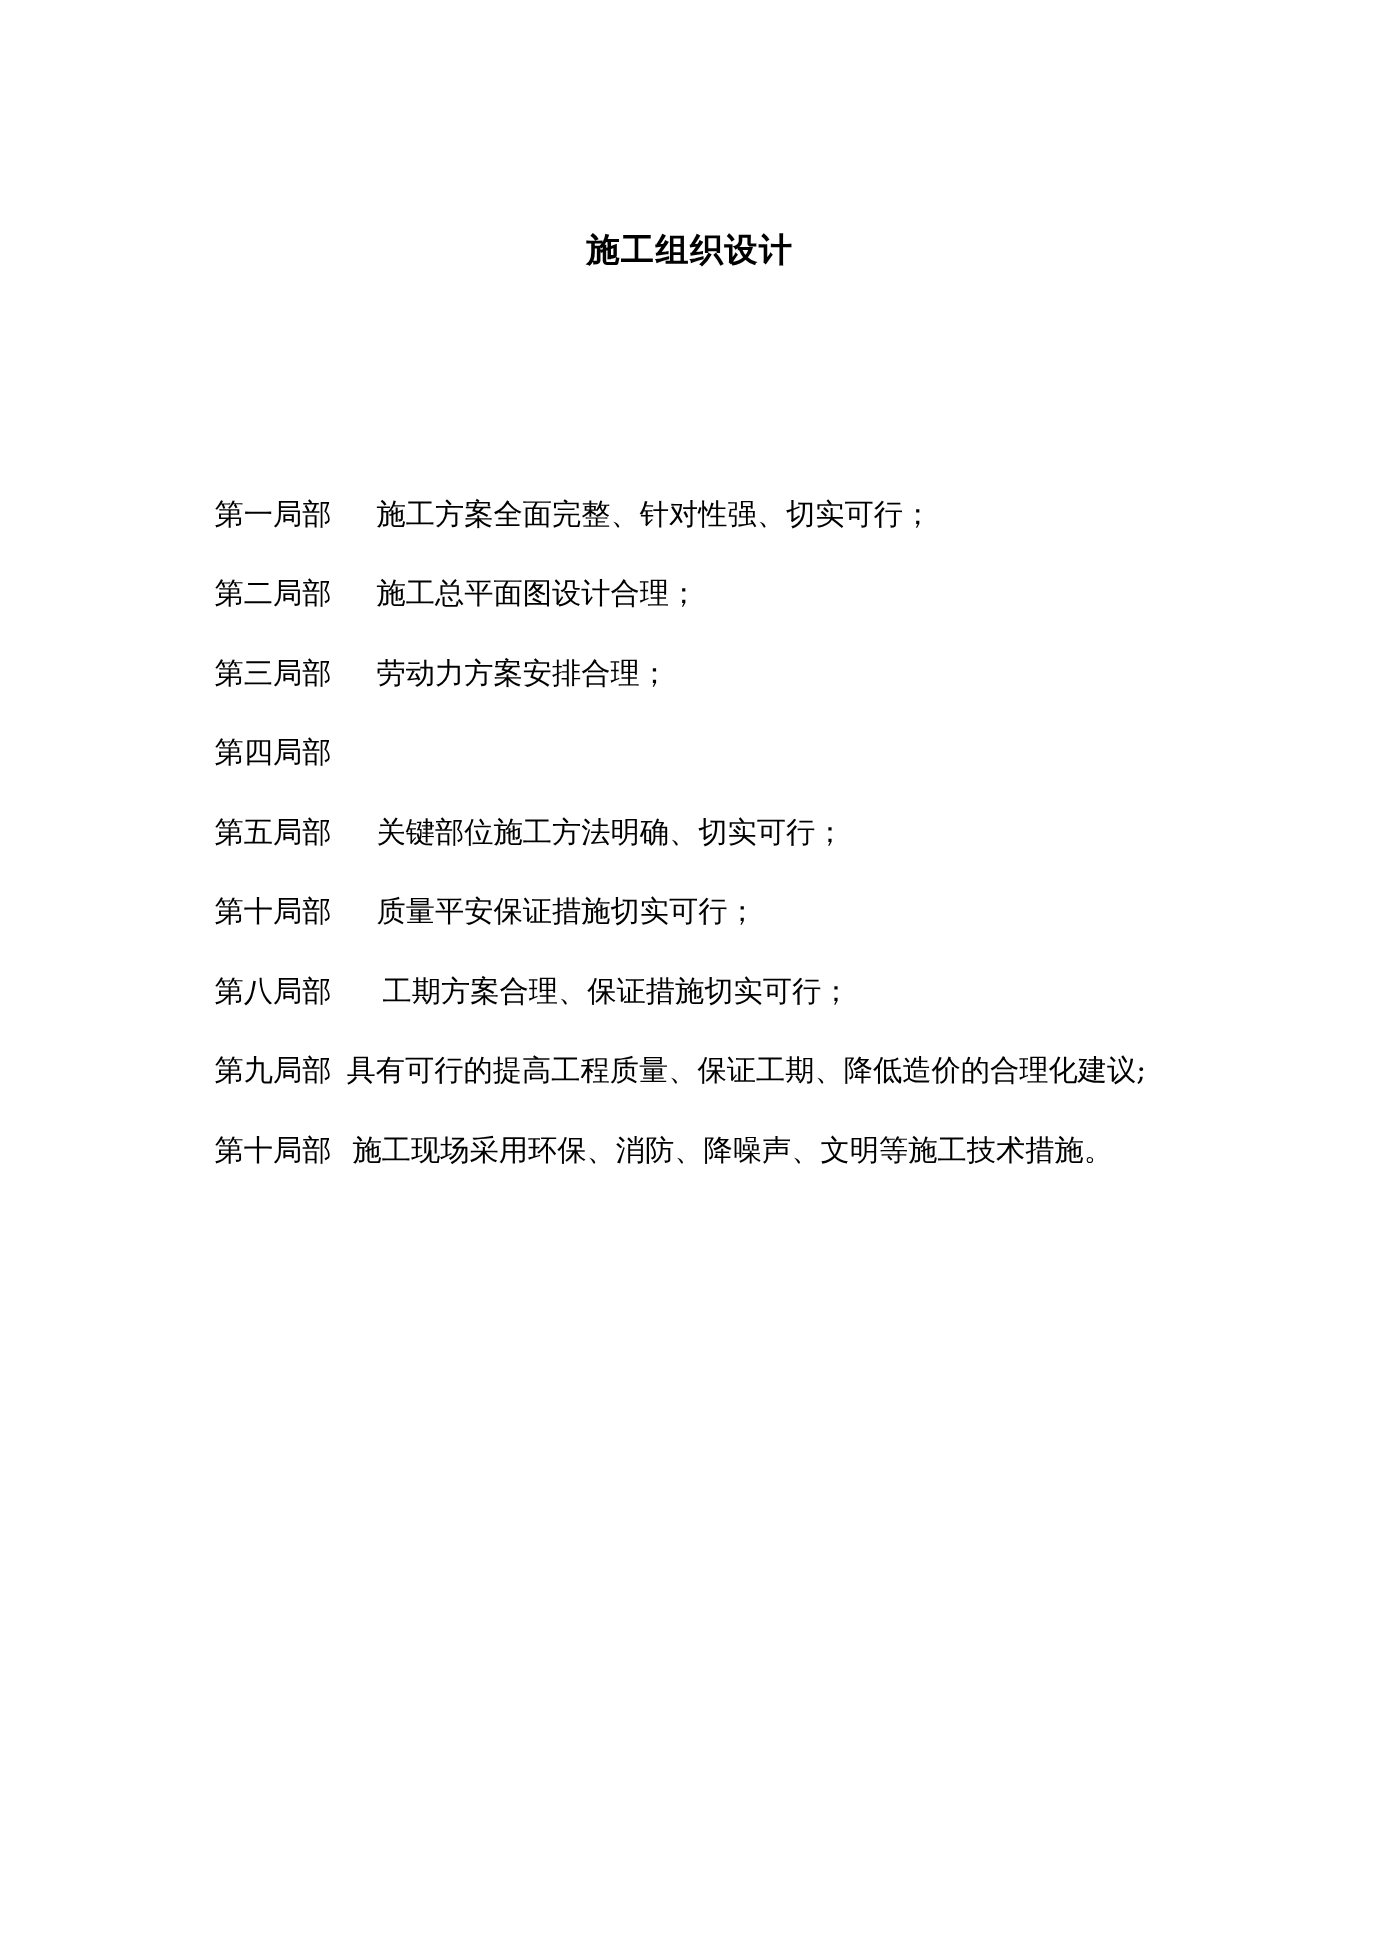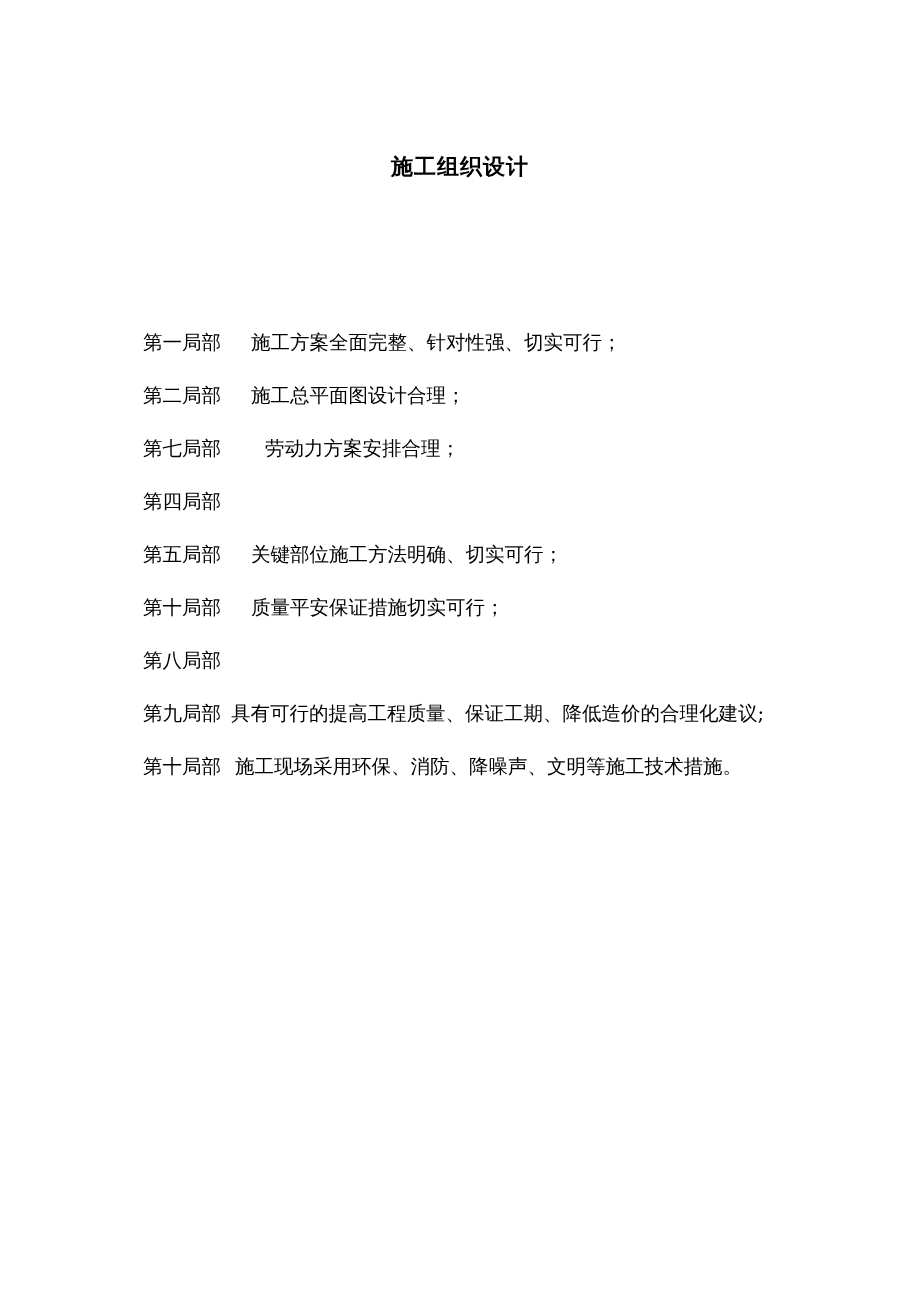--- a/index.html
+++ b/index.html
@@ -44,21 +44,21 @@
   }
   .entry .label {
     flex: 0 0 auto;
   }
   .entry .text {
     flex: 0 0 auto;
   }
   
   .gap-1 .text { margin-left: 30px; text-align: right; }
   .gap-2 .text { margin-left: 30px; }
-  .gap-3 .text { margin-left: 44px; }
+  .gap-3 .text { margin-left: 30px; }
   .gap-4 .text { margin-left: 24px; }
   .gap-5 .text { margin-left: 30px; font-family: Liberation Mono, monospace; }
   .gap-6 .text { margin-left: 30px; }
   .gap-7 .text { margin-left: 34px; }
   .gap-8 .text { margin-left: 34px; }
   .gap-9 .text { margin-left: 10px; }
   .gap-10 .text { margin-left: 14px; }
 </style>
 </head>
 <body>
@@ -73,41 +73,42 @@
       <span class="label">第一局部</span>
       <span class="text">施工方案全面完整、针对性强、切实可行；</span>
     </div>
 
     <div class="entry gap-2">
       <span class="label">第二局部</span>
       <span class="text">施工总平面图设计合理；</span>
     </div>
 
     <div class="entry gap-3">
-      <span class="label">第七局部</span>
+      <span class="label">第三局部</span>
       <span class="text">劳动力方案安排合理；</span>
     </div>
 
     <div class="entry gap-4">
       <span class="label">第四局部</span>
     </div>
 
     <div class="entry gap-5">
       <span class="label">第五局部</span>
       <span class="text">关键部位施工方法明确、切实可行；</span>
     </div>
 
     <div class="entry gap-6">
       <span class="label">第十局部</span>
       <span class="text">质量平安保证措施切实可行；</span>
     </div>
 
 
     <div class="entry gap-8">
       <span class="label">第八局部</span>
+      <span class="text">工期方案合理、保证措施切实可行；</span>
     </div>
 
     <div class="entry gap-9">
       <span class="label">第九局部</span>
       <span class="text">具有可行的提高工程质量、保证工期、降低造价的合理化建议;</span>
     </div>
 
     <div class="entry gap-10">
       <span class="label">第十局部</span>
       <span class="text">施工现场采用环保、消防、降噪声、文明等施工技术措施。</span>

